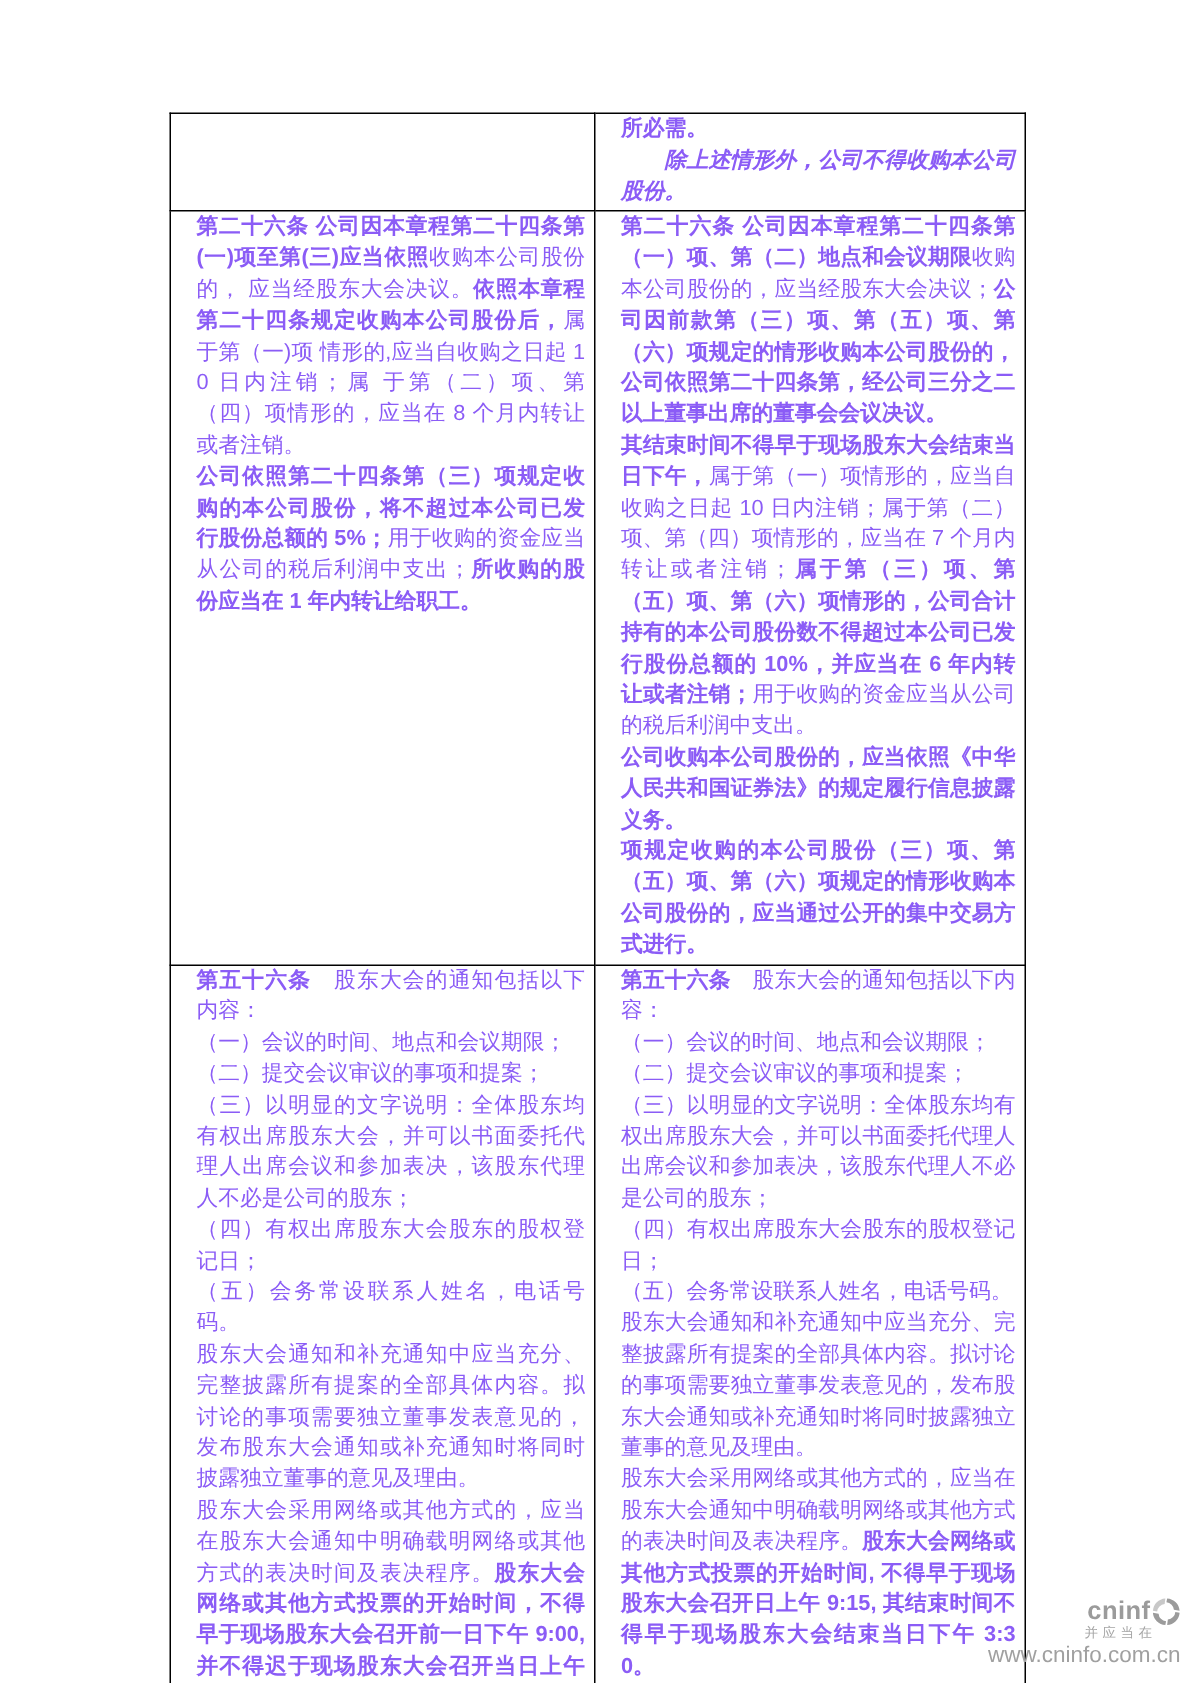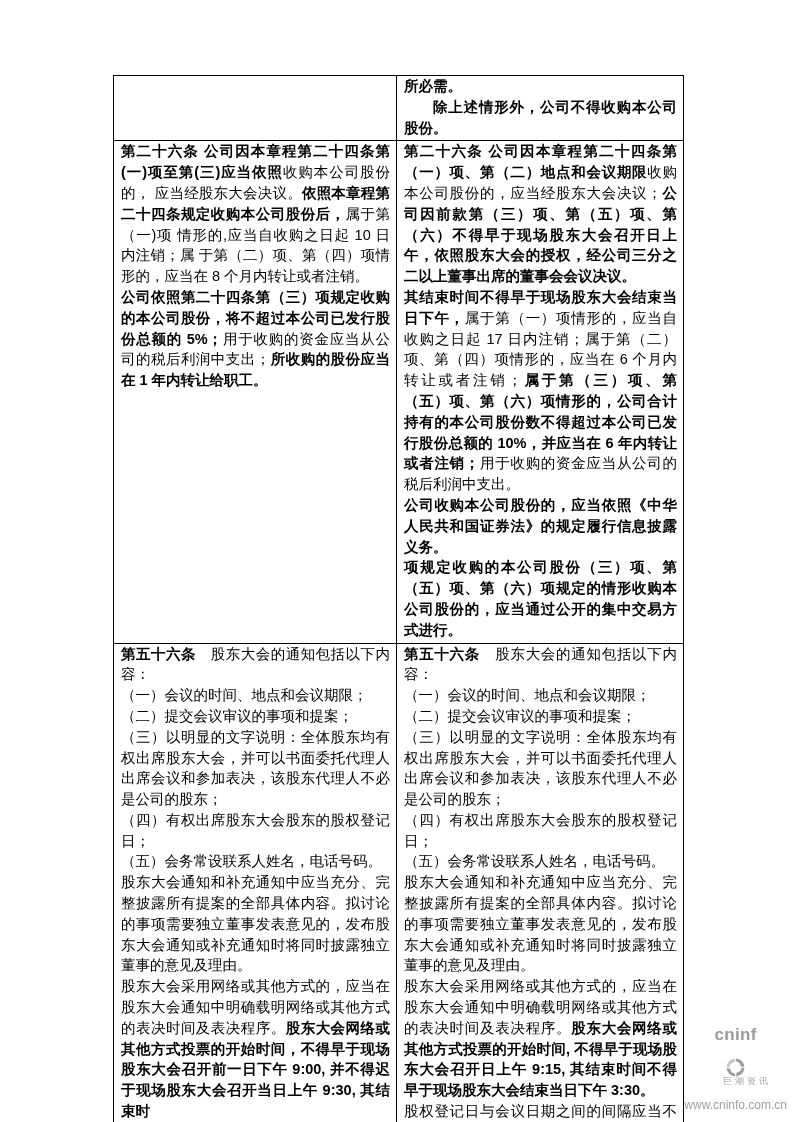--- a/index.html
+++ b/index.html
@@ -10,41 +10,41 @@
   }
   .page { position:absolute; inset:0; background:#ffffff; overflow:hidden; }
 
   table.doc-table {
     position:absolute; left:113px; top:75px; width:570px;
     border-collapse:collapse; table-layout:fixed;
   }
   table.doc-table td {
     border:1.5px solid #000;
     vertical-align:top;
-    padding:0px 6px 2px 7px;
-    color:#000000;
+    padding:0px 6px 2px 17px;
+    color:#8b5cf6;
     font-size:14.5px;
     line-height:20.8px;
     text-align:justify;
     overflow:hidden;
     word-break:break-all;
     margin-top:40px;
   }
   .para { margin:0; }
-  .para.indent { text-indent:2em; }
+  .para.indent { text-indent:2em;font-style:italic; }
   .run-b { font-weight:700; }
 
   .footer {
     position:absolute; right:6px; bottom:10px;
     color:#9b9b9b; text-align:right; line-height:1.1;
   }
-  .brand-row { display:flex; align-items:center; justify-content:flex-end; gap:13px;flex-direction:column; }
+  .brand-row { display:flex; align-items:center; justify-content:flex-end; gap:1px; }
   .brand { font-weight:700; font-size:17px; letter-spacing:0.3px; color:#9b9b9b; }
   .brand-cn { font-size:9px; letter-spacing:3px; color:#a5a5a5; margin:0 16px 0 0; }
-  .website { font-size:12px; color:#a0a0a0; margin-top:12px; }
+  .website { font-size:15px; color:#a0a0a0; margin-top:2px; }
   .swirl-icon { width:19px; height:19px; display:inline-block; }
 </style>
 </head>
 <body>
 
 <div class="page">
 
   <table class="doc-table">
     <colgroup>
       <col style="width:283px">
@@ -57,22 +57,22 @@
             <div class="para"><span class="run-b">所必需。</span></div>
             <div class="para indent"><span class="run-b">除上述情形外，公司不得收购本公司股份。</span></div>
           </td>
         </tr>
         <tr style="height: 441px;">
           <td>
             <div class="para"><span class="run-b">第二十六条 公司因本章程第二十四条第(一)项至第(三)应当依照</span><span>收购本公司股份的， 应当经股东大会决议。</span><span class="run-b">依照本章程第二十四条规定收购本公司股份后，</span><span>属于第（一)项 情形的,应当自收购之日起 10 日内注销；属 于第（二）项、第（四）项情形的，应当在 8 个月内转让或者注销。</span></div>
             <div class="para"><span class="run-b">公司依照第二十四条第（三）项规定收购的本公司股份，将不超过本公司已发行股份总额的 5%；</span><span>用于收购的资金应当从公司的税后利润中支出；</span><span class="run-b">所收购的股份应当在 1 年内转让给职工。</span></div>
           </td>
           <td>
-            <div class="para"><span class="run-b">第二十六条 公司因本章程第二十四条第（一）项、第（二）地点和会议期限</span><span>收购本公司股份的，应当经股东大会决议；</span><span class="run-b">公司因前款第（三）项、第（五）项、第（六）不得早于现场股东大会召开日上午，依照股东大会的授权，经公司三分之二以上董事出席的董事会会议决议。</span></div>
-            <div class="para"><span class="run-b">其结束时间不得早于现场股东大会结束当日下午，</span><span>属于第（一）项情形的，应当自收购之日起 17 日内注销；属于第（二）项、第（四）项情形的，应当在 6 个月内转让或者注销；</span><span class="run-b">属于第（三）项、第（五）项、第（六）项情形的，公司合计持有的本公司股份数不得超过本公司已发行股份总额的 10%，并应当在 6 年内转让或者注销；</span><span>用于收购的资金应当从公司的税后利润中支出。</span></div>
+            <div class="para"><span class="run-b">第二十六条 公司因本章程第二十四条第（一）项、第（二）地点和会议期限</span><span>收购本公司股份的，应当经股东大会决议；</span><span class="run-b">公司因前款第（三）项、第（五）项、第（六）项规定的情形收购本公司股份的，公司依照第二十四条第，经公司三分之二以上董事出席的董事会会议决议。</span></div>
+            <div class="para"><span class="run-b">其结束时间不得早于现场股东大会结束当日下午，</span><span>属于第（一）项情形的，应当自收购之日起 10 日内注销；属于第（二）项、第（四）项情形的，应当在 7 个月内转让或者注销；</span><span class="run-b">属于第（三）项、第（五）项、第（六）项情形的，公司合计持有的本公司股份数不得超过本公司已发行股份总额的 10%，并应当在 6 年内转让或者注销；</span><span>用于收购的资金应当从公司的税后利润中支出。</span></div>
             <div class="para"><span class="run-b">公司收购本公司股份的，应当依照《中华人民共和国证券法》的规定履行信息披露义务。</span></div>
             <div class="para"><span class="run-b">项规定收购的本公司股份（三）项、第（五）项、第（六）项规定的情形收购本公司股份的，应当通过公开的集中交易方式进行。</span></div>
           </td>
         </tr>
         <tr style="height: 459px;">
           <td>
             <div class="para"><span class="run-b">第五十六条</span><span>　股东大会的通知包括以下内容：</span></div>
             <div class="para"><span>（一）会议的时间、地点和会议期限；</span></div>
             <div class="para"><span>（二）提交会议审议的事项和提案；</span></div>
             <div class="para"><span>（三）以明显的文字说明：全体股东均有权出席股东大会，并可以书面委托代理人出席会议和参加表决，该股东代理人不必是公司的股东；</span></div>
@@ -103,17 +103,17 @@
         <svg viewBox="0 0 16 16" width="19" height="19">
           <g fill="#9b9b9b">
             <path d="M8.5 0.5 a7.5 7.5 0 0 1 7 7 l-3.2 -0.6 a4.5 4.5 0 0 0 -4.2 -4.2 z"></path>
             <path d="M15.5 8.5 a7.5 7.5 0 0 1 -7 7 l0.4 -3.2 a4.5 4.5 0 0 0 4.2 -4.2 z"></path>
             <path d="M7.5 15.5 a7.5 7.5 0 0 1 -7 -7 l3.2 0.6 a4.5 4.5 0 0 0 4.2 4.2 z"></path>
             <path d="M0.5 7.5 a7.5 7.5 0 0 1 7 -7 l-0.4 3.2 a4.5 4.5 0 0 0 -4.2 4.2 z" opacity="0.55"></path>
           </g>
         </svg>
       </span>
     </div>
-    <div class="brand-cn">巨潮资讯</div>
+    <div class="brand-cn">并应当在</div>
     <div class="website">www.cninfo.com.cn</div>
   </div>
 
 </div>
 
 </body></html>

